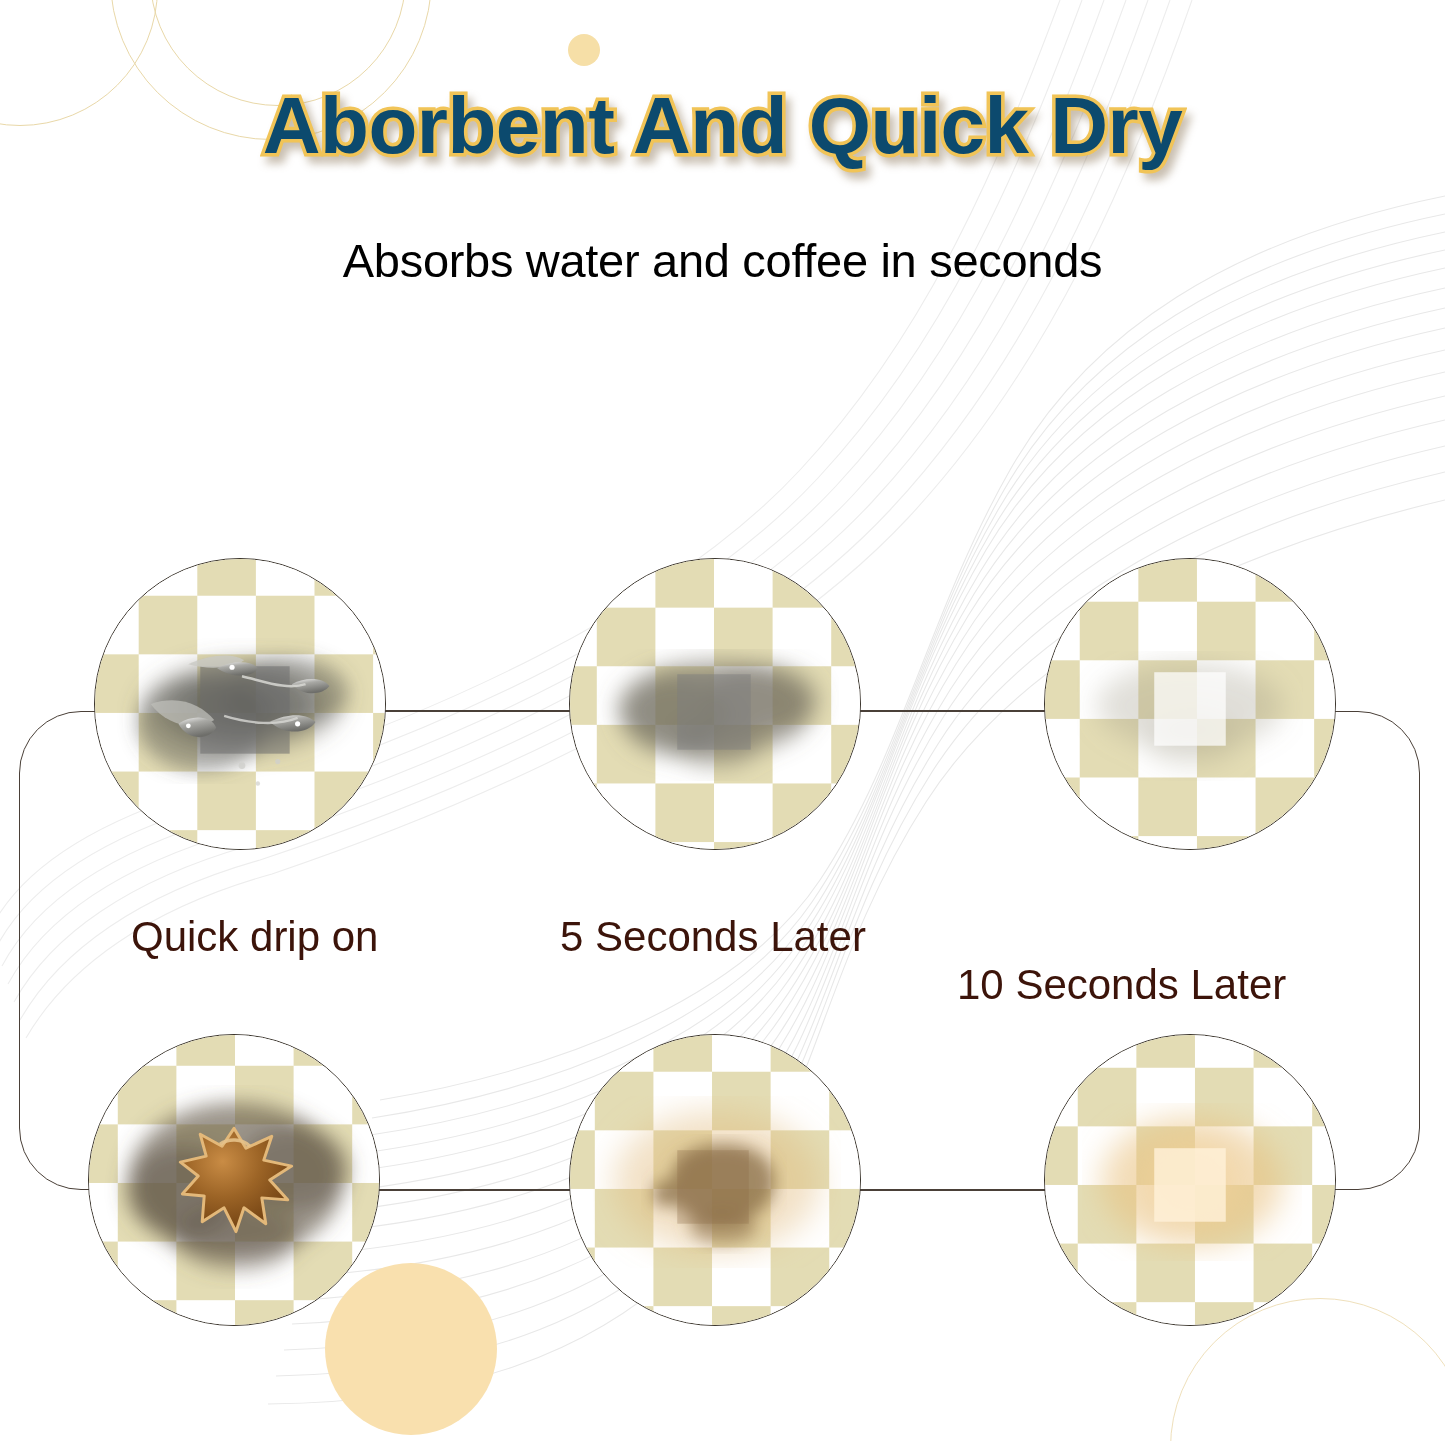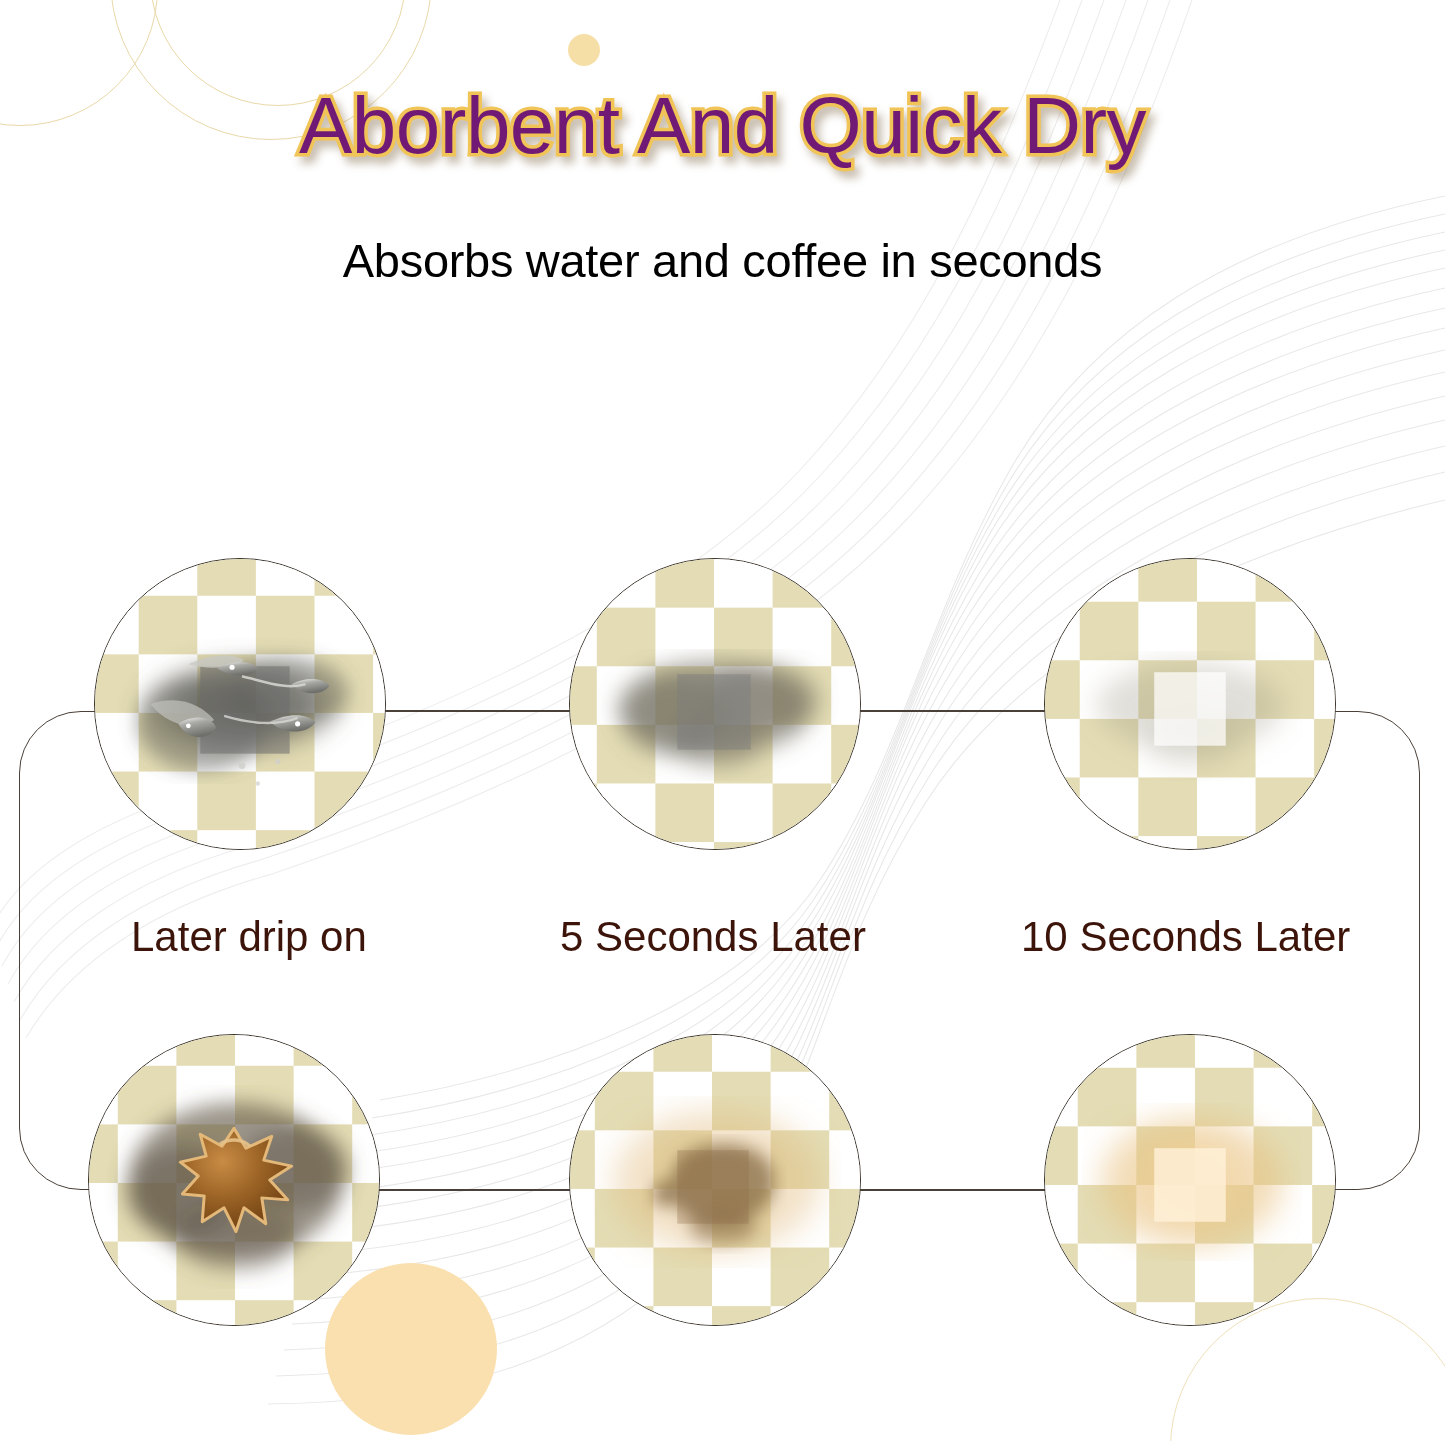--- a/index.html
+++ b/index.html
@@ -30,23 +30,23 @@
   .dot.d1 { left:568px; top:34px; width:32px; height:32px; background:#F6DFA7; }
   .dot.d2 { left:325px; top:1263px; width:172px; height:172px; background:#F9E0AE; }
 
   
   .waves { position:absolute; inset:0; }
 
   
   .headline {
     position:absolute; left:0; right:0; top:86px;
     text-align:center;
-    font-size:80px; font-weight:normal; letter-spacing:-0.5px;
+    font-size:80px; font-weight:bold; letter-spacing:-0.5px;
     line-height:1;
-    color:#701a75;
+    color:#0c4a6e;
     -webkit-text-stroke:7px #F1C457;
     paint-order:stroke fill;
     filter:drop-shadow(5px 7px 4px rgba(120,95,60,0.40));
     white-space:nowrap;
   }
   .subtitle {
     position:absolute; left:0; right:0; top:233px;
     text-align:center;
     font-size:47px; color:#000000; font-weight:normal;
     letter-spacing:-0.3px;
@@ -86,21 +86,21 @@
   .sample.s5 { left:569px; top:1034px; }
   .sample.s6 { left:1044px;top:1034px; }
 
   
   .caption {
     position:absolute; top:913px;
     font-size:42px; color:#3C140A; white-space:nowrap;
   }
   .caption.c1 { left:131px; }
   .caption.c2 { left:560px; }
-  .caption.c3 { left:1021px; }
+  .caption.c3 { left:957px;margin-top:48px; }
 </style>
 </head>
 <body>
 
 <div id="stage">
 
   <div class="decor-layer">
 
     <svg class="waves" viewBox="0 0 1445 1441" preserveAspectRatio="none">
       <g fill="none" stroke="#E8E8E8" stroke-width="1.1">
@@ -233,21 +233,21 @@
       </defs>
       <rect width="296" height="296" fill="url(#chk3)"></rect>
       <g class="stain" filter="url(#blur3)">
         <ellipse cx="148" cy="150" rx="94" ry="44" fill="#9A9480" opacity="0.30"></ellipse>
         <ellipse cx="150" cy="186" rx="46" ry="28" fill="#9A9480" opacity="0.20"></ellipse>
       </g>
       <rect x="112" y="116" width="72" height="74" fill="#FFFFFF" opacity="0.72"></rect>
     </svg>
   </div>
 
-  <div class="caption c1">Later drip on</div>
+  <div class="caption c1">Quick drip on</div>
   <div class="caption c2">5 Seconds Later</div>
   <div class="caption c3">10 Seconds Later</div>
 
   <div class="sample s4">
     <svg class="checks" viewBox="0 0 296 296">
       <defs>
         <pattern id="chk4" width="118" height="118" patternUnits="userSpaceOnUse" x="-28" y="-26">
           <rect width="118" height="118" fill="#ffffff"></rect>
           <rect width="59" height="59" fill="#E3DCB4"></rect>
           <rect x="59" y="59" width="59" height="59" fill="#E3DCB4"></rect>

